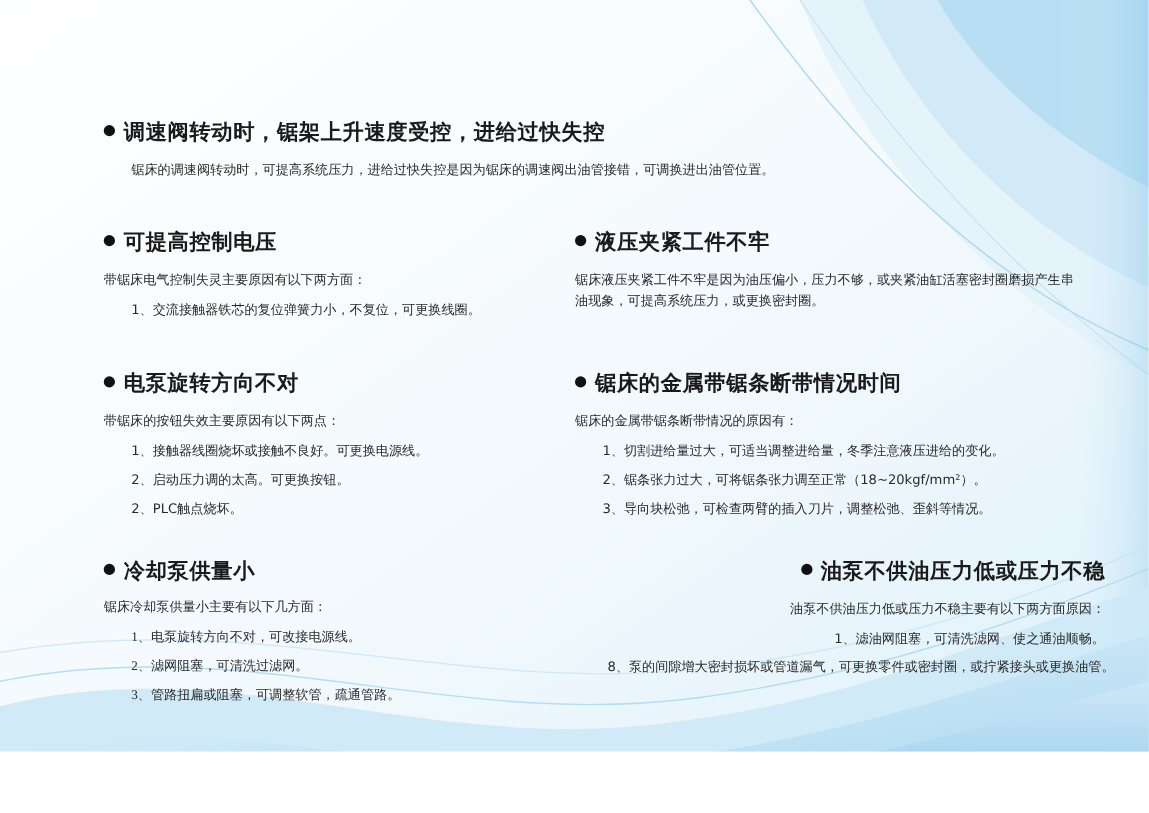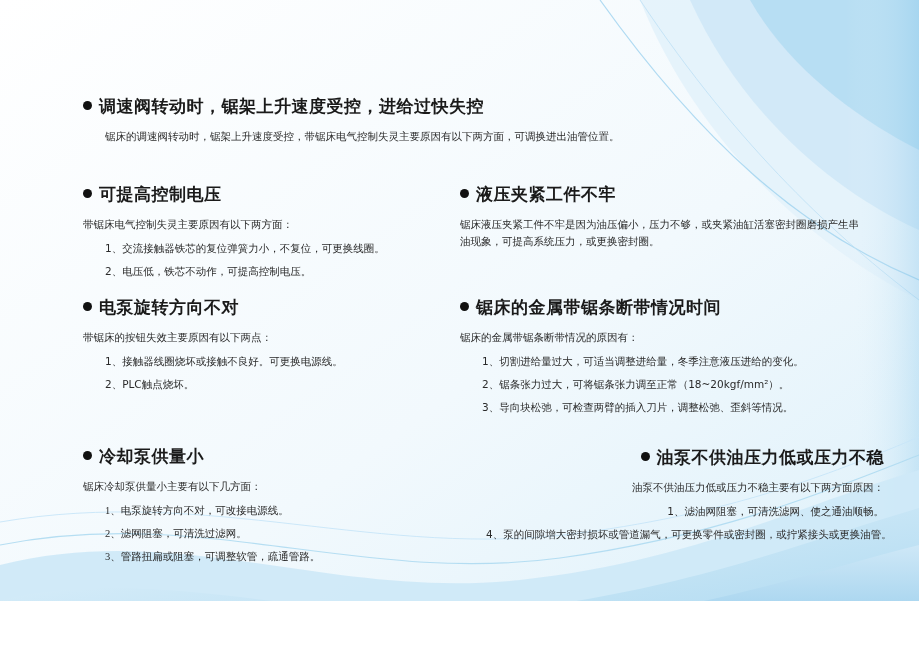--- a/index.html
+++ b/index.html
@@ -130,41 +130,41 @@
     <path d="M0,545 C200,505 360,585 560,558 C720,536 830,490 919,455" fill="none" stroke="#aedaf1" stroke-width="1.1" opacity="0.9"></path>
     <path d="M0,522 C210,486 380,560 580,533 C740,512 840,470 919,437" fill="none" stroke="#c8e6f8" stroke-width="1" opacity="0.9"></path>
   </svg>
 
   <div class="content">
 
     <div class="block" id="b-top">
       <div class="heading">
         <span class="bullet"></span><span>调速阀转动时，锯架上升速度受控，进给过快失控</span>
       </div>
-      <div class="intro">锯床的调速阀转动时，锯架上升速度受控，带锯床电气控制失灵主要原因有以下两方面，可调换进出油管位置。</div>
+      <div class="intro">锯床的调速阀转动时，可提高系统压力，进给过快失控是因为锯床的调速阀出油管接错，可调换进出油管位置。</div>
     </div>
 
     <div class="block" id="b-l1">
       <div class="heading">
         <span class="bullet"></span><span>可提高控制电压</span>
       </div>
       <div class="intro">带锯床电气控制失灵主要原因有以下两方面：</div>
       <ol class="items">
         <li>1、交流接触器铁芯的复位弹簧力小，不复位，可更换线圈。</li>
-        <li>2、电压低，铁芯不动作，可提高控制电压。</li>
       </ol>
     </div>
 
     <div class="block" id="b-l2">
       <div class="heading">
         <span class="bullet"></span><span>电泵旋转方向不对</span>
       </div>
       <div class="intro">带锯床的按钮失效主要原因有以下两点：</div>
       <ol class="items">
         <li>1、接触器线圈烧坏或接触不良好。可更换电源线。</li>
+        <li>2、启动压力调的太高。可更换按钮。</li>
         <li>2、PLC触点烧坏。</li>
       </ol>
     </div>
 
     <div class="block" id="b-l3">
       <div class="heading">
         <span class="bullet"></span><span>冷却泵供量小</span>
       </div>
       <div class="intro">锯床冷却泵供量小主要有以下几方面：</div>
       <ol class="items">
@@ -193,18 +193,18 @@
       </ol>
     </div>
 
     <div class="block" id="b-r3">
       <div class="heading">
         <span class="bullet"></span><span>油泵不供油压力低或压力不稳</span>
       </div>
       <div class="intro">油泵不供油压力低或压力不稳主要有以下两方面原因：</div>
       <ol class="items">
         <li>1、滤油网阻塞，可清洗滤网、使之通油顺畅。</li>
-        <li>4、泵的间隙增大密封损坏或管道漏气，可更换零件或密封圈，或拧紧接头或更换油管。</li>
+        <li>8、泵的间隙增大密封损坏或管道漏气，可更换零件或密封圈，或拧紧接头或更换油管。</li>
       </ol>
     </div>
 
   </div>
 </div>
 
 </body></html>

